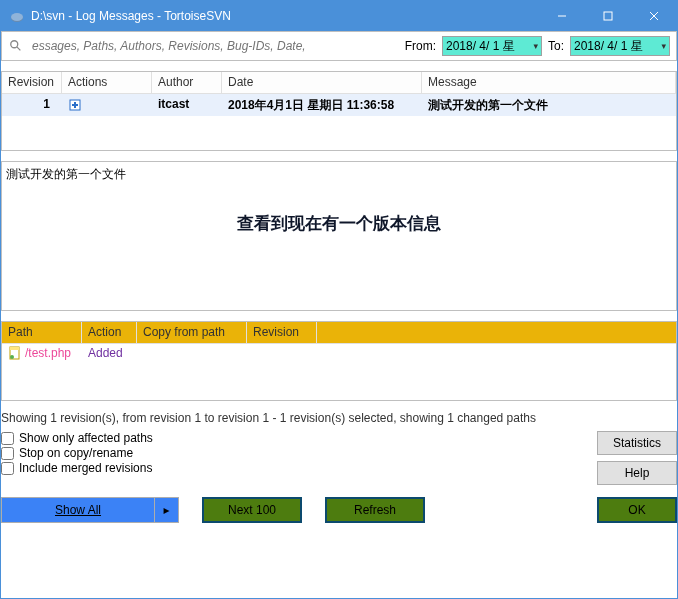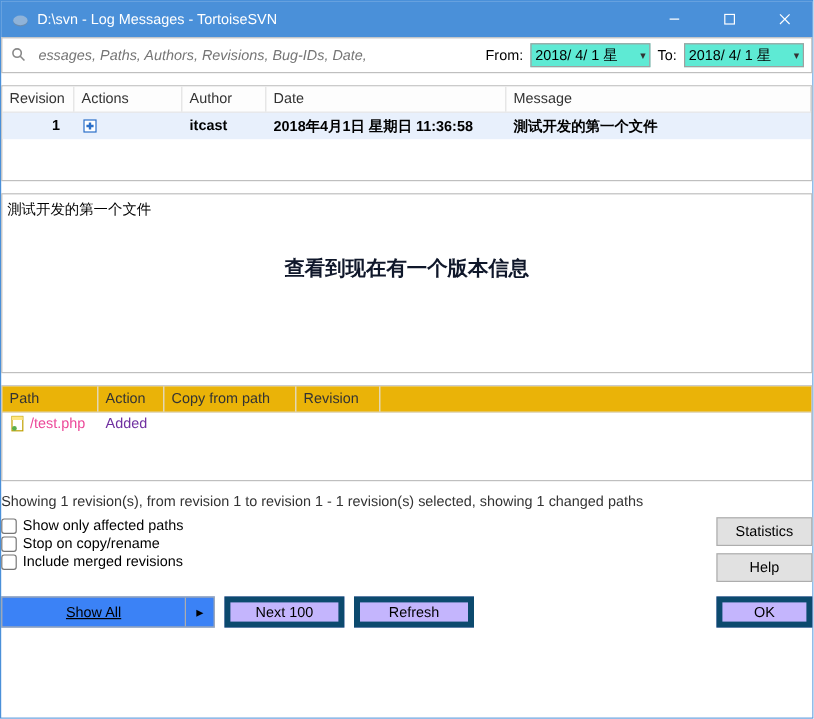--- a/index.html
+++ b/index.html
@@ -49,21 +49,21 @@
   .checks { flex: 1; display: flex; flex-direction: column; gap: 1px; }
   .chk { display: flex; align-items: center; gap: 5px; }
   .chk input { width: 13px; height: 13px; margin:0; }
   .rightbtns { display: flex; flex-direction: column; gap: 6px; width: 80px; }
   .btn { height: 24px; border: 1px solid #adadad; background: #e1e1e1; display: flex; align-items: center; justify-content: center; cursor: pointer; }
   .footer { display: flex; gap: 8px; margin-top: 8px; align-items: center; }
   .footer .spacer { flex: 1; }
   .showall { width: 178px; height: 26px; border:1px solid #adadad; background:#3b82f6; display:flex; }
   .showall .main { flex:1; display:flex; align-items:center; justify-content:center; text-decoration: underline; cursor:pointer; }
   .showall .drop { width: 24px; border-left:1px solid #adadad; display:flex; align-items:center; justify-content:center; cursor:pointer; }
-  .fbtn { width: 100px; height: 26px; border:5px solid #0c4a6e; background:#c4b5fd; display:flex; align-items:center; justify-content:center; cursor:pointer; }
+  .fbtn { width: 100px; height: 26px; border:2px solid #0c4a6e; background:#4d7c0f; display:flex; align-items:center; justify-content:center; cursor:pointer;margin-left:15px; }
   .okbtn { width: 80px; }
 </style>
 </head>
 <body>
 
 <div class="window">
   <div class="titlebar">
     <span class="icon">
       <svg viewBox="0 0 16 16">
           <ellipse cx="8" cy="10" rx="6" ry="4" fill="#6a8caf"></ellipse>

